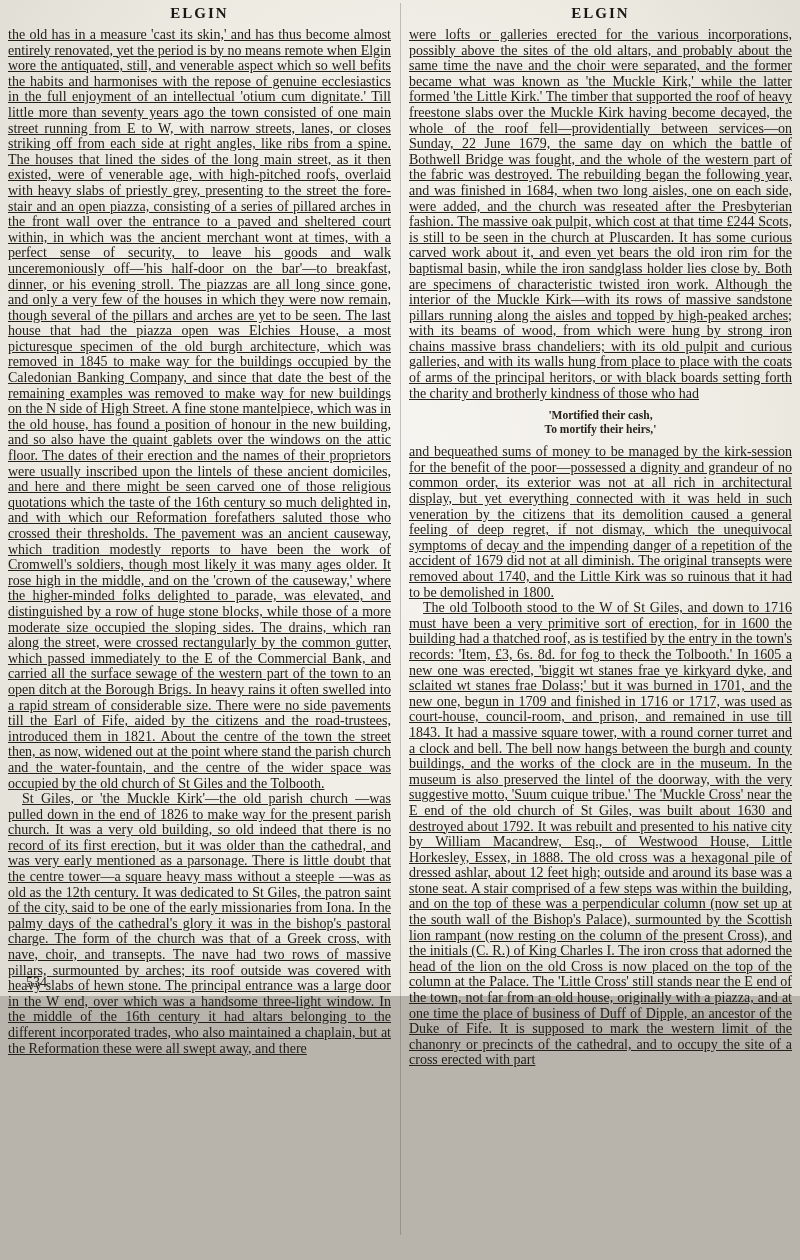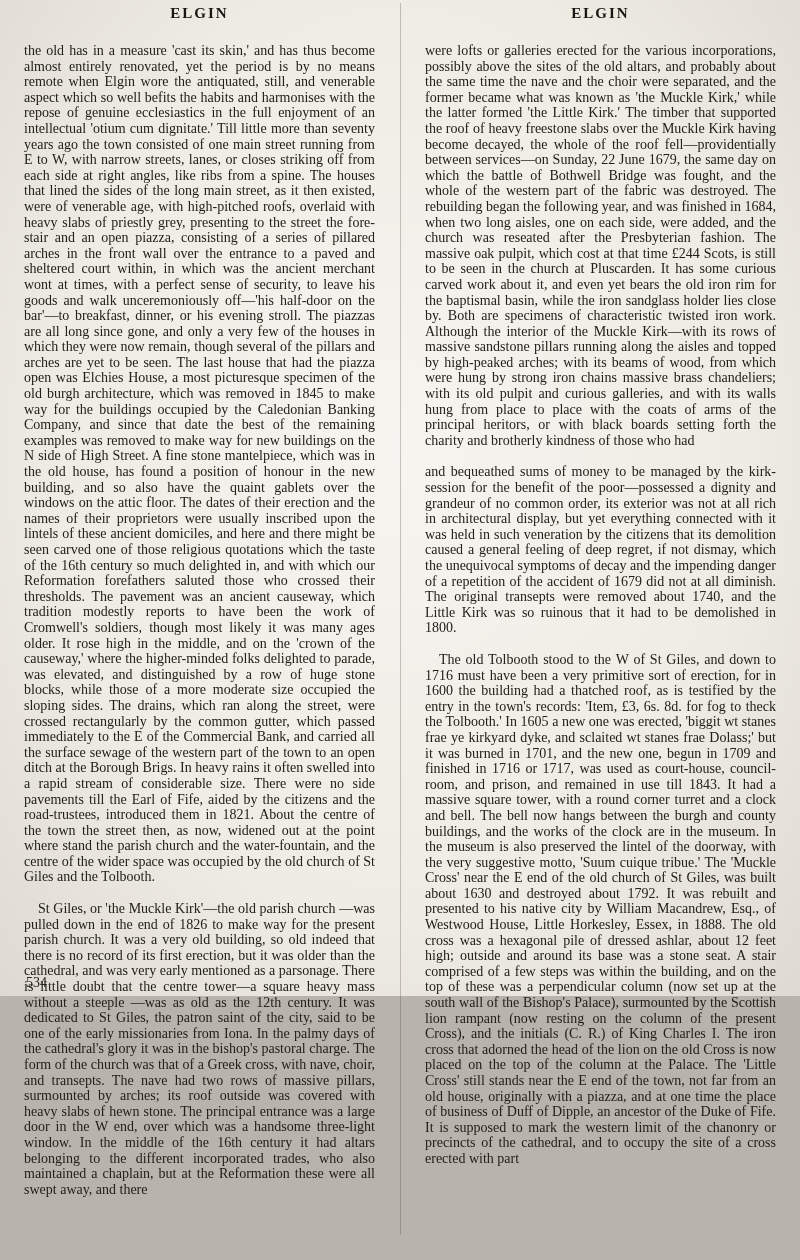--- a/index.html
+++ b/index.html
@@ -55,21 +55,21 @@
   }
   .gutter::after {
     content: "";
     position: absolute;
     left: 50%;
     top: -24px;
     bottom: 0;
     width: 1px;
     background: rgba(70, 62, 48, 0.28);
   }
-  p { margin: 16px; padding: 0; }
+  p { margin: 0; padding: 0; text-decoration: underline; }
   p.indent { text-indent: 14px; }
   .verse {
     text-align: center;
     font-size: 11.5px;
     font-weight: bold;
     line-height: 13.5px;
     margin: 8px 0 8px 0;
     color: #24221c;
   }
   .page-number {
@@ -95,20 +95,24 @@
 
     <div class="column">
       <p class="noindent">the old has in a measure 'cast its skin,' and has thus become almost entirely renovated, yet the period is by no means remote when Elgin wore the antiquated, still, and venerable aspect which so well befits the habits and harmonises with the repose of genuine ecclesiastics in the full enjoyment of an intellectual 'otium cum dignitate.' Till little more than seventy years ago the town consisted of one main street running from E to W, with narrow streets, lanes, or closes striking off from each side at right angles, like ribs from a spine. The houses that lined the sides of the long main street, as it then existed, were of venerable age, with high-pitched roofs, overlaid with heavy slabs of priestly grey, presenting to the street the fore-stair and an open piazza, consisting of a series of pillared arches in the front wall over the entrance to a paved and sheltered court within, in which was the ancient merchant wont at times, with a perfect sense of security, to leave his goods and walk unceremoniously off—'his half-door on the bar'—to breakfast, dinner, or his evening stroll. The piazzas are all long since gone, and only a very few of the houses in which they were now remain, though several of the pillars and arches are yet to be seen. The last house that had the piazza open was Elchies House, a most picturesque specimen of the old burgh architecture, which was removed in 1845 to make way for the buildings occupied by the Caledonian Banking Company, and since that date the best of the remaining examples was removed to make way for new buildings on the N side of High Street. A fine stone mantelpiece, which was in the old house, has found a position of honour in the new building, and so also have the quaint gablets over the windows on the attic floor. The dates of their erection and the names of their proprietors were usually inscribed upon the lintels of these ancient domiciles, and here and there might be seen carved one of those religious quotations which the taste of the 16th century so much delighted in, and with which our Reformation forefathers saluted those who crossed their thresholds. The pavement was an ancient causeway, which tradition modestly reports to have been the work of Cromwell's soldiers, though most likely it was many ages older. It rose high in the middle, and on the 'crown of the causeway,' where the higher-minded folks delighted to parade, was elevated, and distinguished by a row of huge stone blocks, while those of a more moderate size occupied the sloping sides. The drains, which ran along the street, were crossed rectangularly by the common gutter, which passed immediately to the E of the Commercial Bank, and carried all the surface sewage of the western part of the town to an open ditch at the Borough Brigs. In heavy rains it often swelled into a rapid stream of considerable size. There were no side pavements till the Earl of Fife, aided by the citizens and the road-trustees, introduced them in 1821. About the centre of the town the street then, as now, widened out at the point where stand the parish church and the water-fountain, and the centre of the wider space was occupied by the old church of St Giles and the Tolbooth.</p>
       <p class="indent">St Giles, or 'the Muckle Kirk'—the old parish church —was pulled down in the end of 1826 to make way for the present parish church. It was a very old building, so old indeed that there is no record of its first erection, but it was older than the cathedral, and was very early mentioned as a parsonage. There is little doubt that the centre tower—a square heavy mass without a steeple —was as old as the 12th century. It was dedicated to St Giles, the patron saint of the city, said to be one of the early missionaries from Iona. In the palmy days of the cathedral's glory it was in the bishop's pastoral charge. The form of the church was that of a Greek cross, with nave, choir, and transepts. The nave had two rows of massive pillars, surmounted by arches; its roof outside was covered with heavy slabs of hewn stone. The principal entrance was a large door in the W end, over which was a handsome three-light window. In the middle of the 16th century it had altars belonging to the different incorporated trades, who also maintained a chaplain, but at the Reformation these were all swept away, and there</p>
     </div>
 
     <div class="gutter"></div>
 
     <div class="column">
       <p class="noindent">were lofts or galleries erected for the various incorporations, possibly above the sites of the old altars, and probably about the same time the nave and the choir were separated, and the former became what was known as 'the Muckle Kirk,' while the latter formed 'the Little Kirk.' The timber that supported the roof of heavy freestone slabs over the Muckle Kirk having become decayed, the whole of the roof fell—providentially between services—on Sunday, 22 June 1679, the same day on which the battle of Bothwell Bridge was fought, and the whole of the western part of the fabric was destroyed. The rebuilding began the following year, and was finished in 1684, when two long aisles, one on each side, were added, and the church was reseated after the Presbyterian fashion. The massive oak pulpit, which cost at that time £244 Scots, is still to be seen in the church at Pluscarden. It has some curious carved work about it, and even yet bears the old iron rim for the baptismal basin, while the iron sandglass holder lies close by. Both are specimens of characteristic twisted iron work. Although the interior of the Muckle Kirk—with its rows of massive sandstone pillars running along the aisles and topped by high-peaked arches; with its beams of wood, from which were hung by strong iron chains massive brass chandeliers; with its old pulpit and curious galleries, and with its walls hung from place to place with the coats of arms of the principal heritors, or with black boards setting forth the charity and brotherly kindness of those who had</p>
+      <div class="verse">
+        <div>'Mortified their cash,</div>
+        <div>To mortify their heirs,'</div>
+      </div>
       <p class="noindent">and bequeathed sums of money to be managed by the kirk-session for the benefit of the poor—possessed a dignity and grandeur of no common order, its exterior was not at all rich in architectural display, but yet everything connected with it was held in such veneration by the citizens that its demolition caused a general feeling of deep regret, if not dismay, which the unequivocal symptoms of decay and the impending danger of a repetition of the accident of 1679 did not at all diminish. The original transepts were removed about 1740, and the Little Kirk was so ruinous that it had to be demolished in 1800.</p>
       <p class="indent">The old Tolbooth stood to the W of St Giles, and down to 1716 must have been a very primitive sort of erection, for in 1600 the building had a thatched roof, as is testified by the entry in the town's records: 'Item, £3, 6s. 8d. for fog to theck the Tolbooth.' In 1605 a new one was erected, 'biggit wt stanes frae ye kirkyard dyke, and sclaited wt stanes frae Dolass;' but it was burned in 1701, and the new one, begun in 1709 and finished in 1716 or 1717, was used as court-house, council-room, and prison, and remained in use till 1843. It had a massive square tower, with a round corner turret and a clock and bell. The bell now hangs between the burgh and county buildings, and the works of the clock are in the museum. In the museum is also preserved the lintel of the doorway, with the very suggestive motto, 'Suum cuique tribue.' The 'Muckle Cross' near the E end of the old church of St Giles, was built about 1630 and destroyed about 1792. It was rebuilt and presented to his native city by William Macandrew, Esq., of Westwood House, Little Horkesley, Essex, in 1888. The old cross was a hexagonal pile of dressed ashlar, about 12 feet high; outside and around its base was a stone seat. A stair comprised of a few steps was within the building, and on the top of these was a perpendicular column (now set up at the south wall of the Bishop's Palace), surmounted by the Scottish lion rampant (now resting on the column of the present Cross), and the initials (C. R.) of King Charles I. The iron cross that adorned the head of the lion on the old Cross is now placed on the top of the column at the Palace. The 'Little Cross' still stands near the E end of the town, not far from an old house, originally with a piazza, and at one time the place of business of Duff of Dipple, an ancestor of the Duke of Fife. It is supposed to mark the western limit of the chanonry or precincts of the cathedral, and to occupy the site of a cross erected with part</p>
     </div>
 
   </div>
 
   <div class="page-number">534</div>
 
 </div>
 

